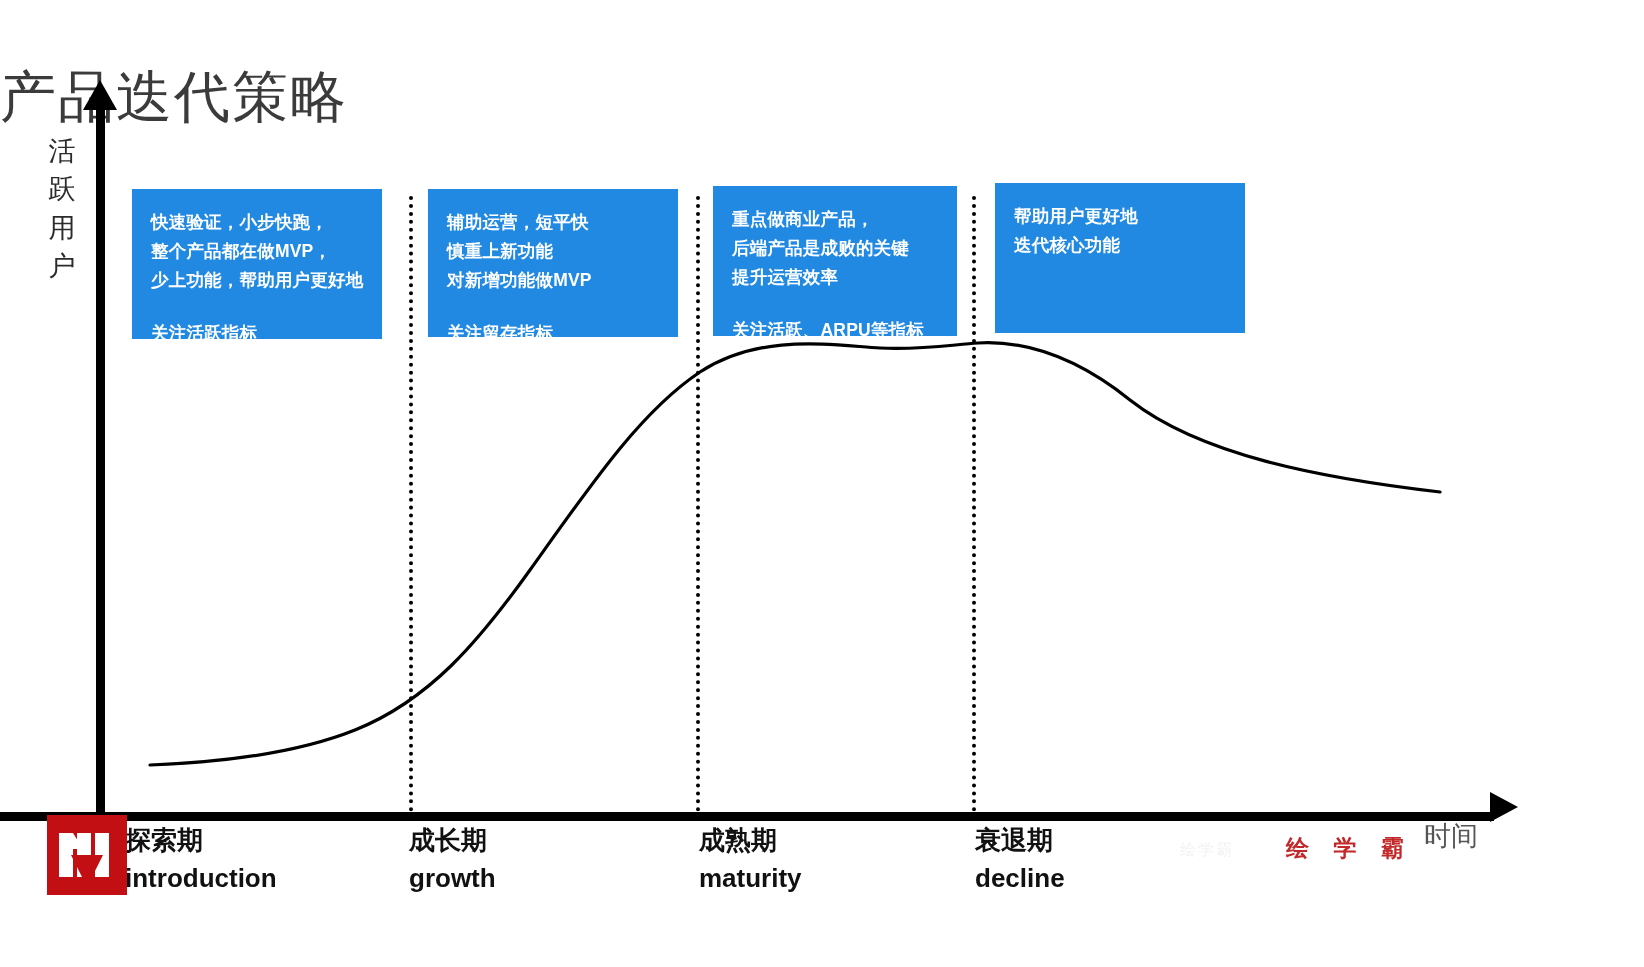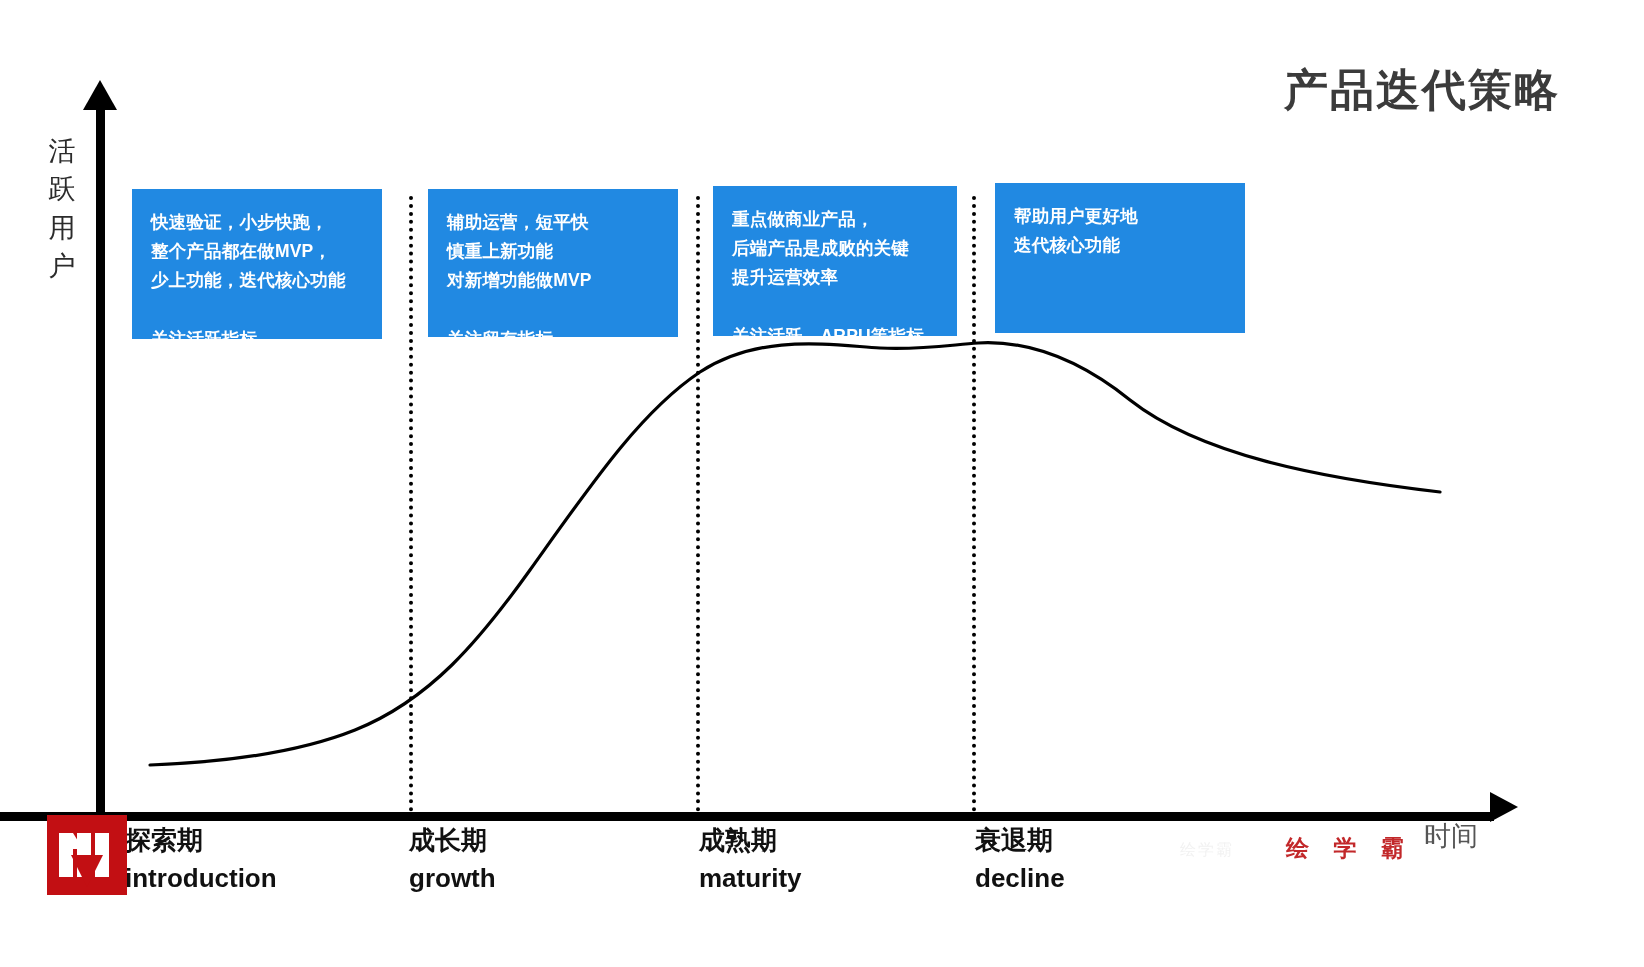--- a/index.html
+++ b/index.html
@@ -17,23 +17,23 @@
     background: #ffffff;
     overflow: hidden;
   }
 
   
   #chart-title {
     position: absolute;
     left: 0;
     top: 66px;
     width: 1560px;
-    text-align: right;
-    font-size: 44px;
-    font-weight: 700;
+    text-align: left;
+    font-size: 56px;
+    font-weight: 400;
     color: #3b3b3b;
     letter-spacing: 2px;
     line-height: 1.1;
   }
 
   
   #y-axis-line {
     position: absolute;
     left: 96px;
     top: 104px;
@@ -105,21 +105,21 @@
     color: #ffffff;
     box-sizing: border-box;
     padding: 19px 0 0 19px;
     font-size: 17.5px;
     font-weight: 700;
     line-height: 1.66;
     letter-spacing: 0.2px;
   }
   .note-line { white-space: nowrap; }
   .note-metric {
-    margin-top: 30px;
+    margin-top: 24px;
     white-space: nowrap;
   }
 
   
   #curve-svg {
     position: absolute;
     left: 0;
     top: 0;
     width: 1644px;
     height: 967px;
@@ -198,21 +198,21 @@
   <div id="x-axis-arrow"></div>
   <div id="x-axis-label">时间</div>
 
   <div class="divider" style="left:409px;"></div>
   <div class="divider" style="left:696px;"></div>
   <div class="divider" style="left:972px;"></div>
 
   <div class="note-box" style="left:132px; top:189px; width:250px; height:150px;">
     <div class="note-line">快速验证，小步快跑，</div>
     <div class="note-line">整个产品都在做MVP，</div>
-    <div class="note-line">少上功能，迭代核心功能</div>
+    <div class="note-line">少上功能，帮助用户更好地</div>
     <div class="note-metric">关注活跃指标</div>
   </div>
 
   <div class="note-box" style="left:428px; top:189px; width:250px; height:148px;">
     <div class="note-line">辅助运营，短平快</div>
     <div class="note-line">慎重上新功能</div>
     <div class="note-line">对新增功能做MVP</div>
     <div class="note-metric">关注留存指标</div>
   </div>
 

